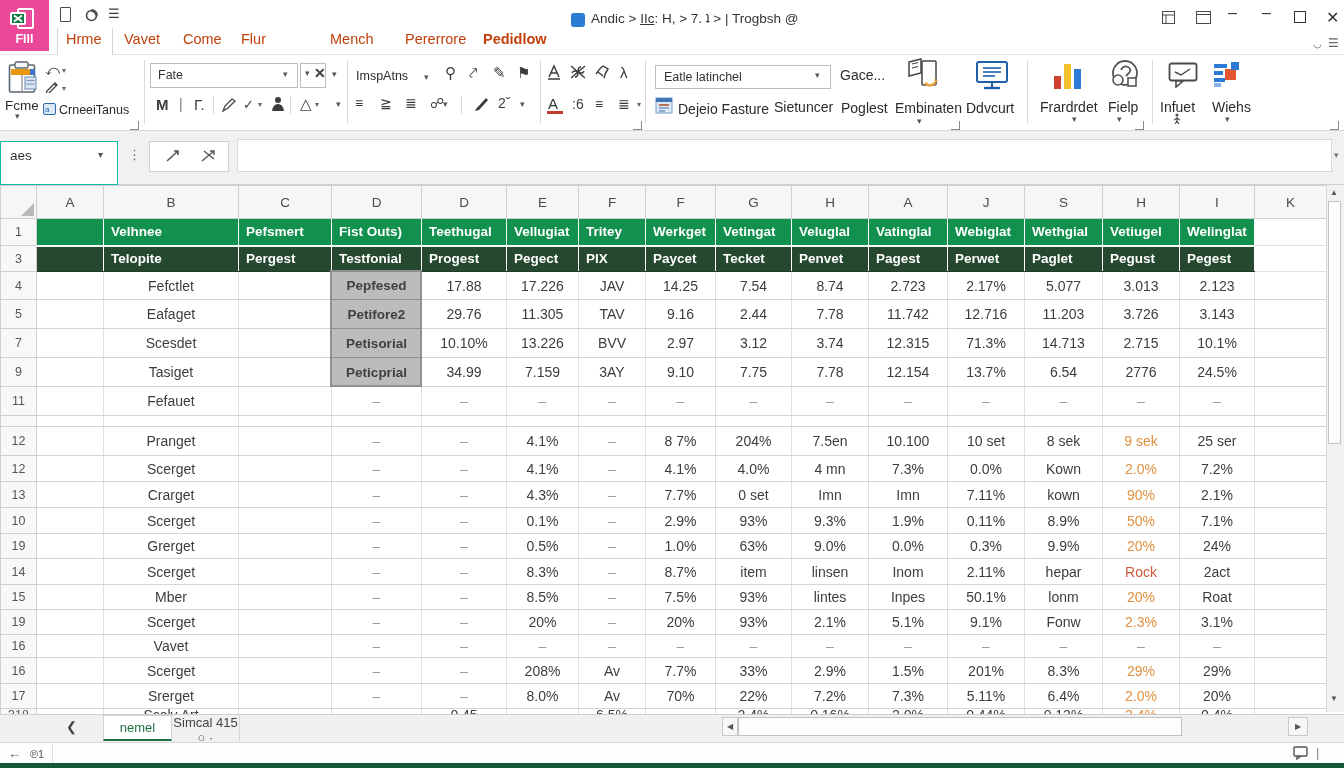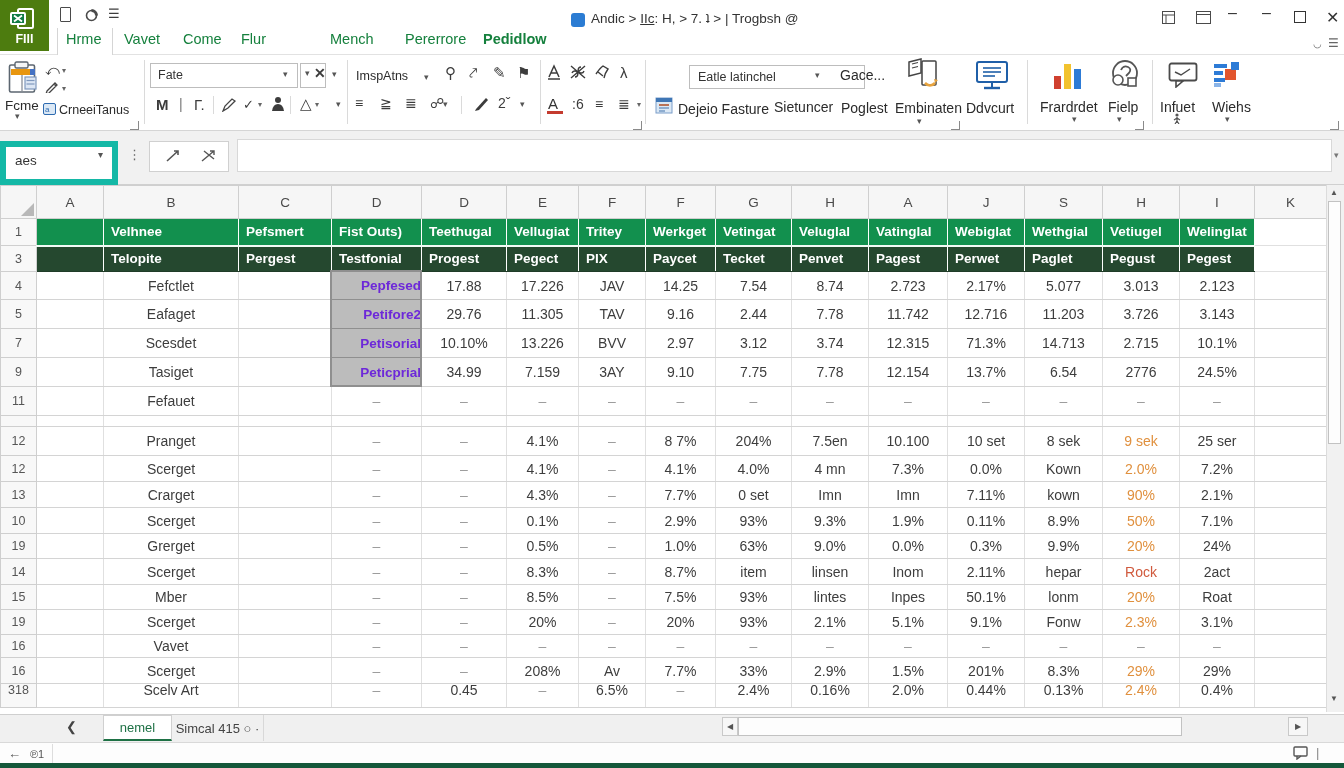--- a/index.html
+++ b/index.html
@@ -7,32 +7,32 @@
 .gridwrap{position:absolute;left:0;top:185px;width:1326px;height:531px;overflow:hidden;background:#fff;}
 table.grid{border-collapse:collapse;table-layout:fixed;width:1326px;}
 table.grid td{border:1px solid #e0e0e0;border-bottom:1px solid #d4d4d4;font-size:14px;color:#3d3d3d;text-align:center;vertical-align:middle;overflow:hidden;white-space:nowrap;padding:0;}
 table.grid td.corner{background:#f6f6f6;border:1px solid #cfcfcf;position:relative;}
 .tri{position:absolute;right:2px;bottom:2px;width:0;height:0;border-left:13px solid transparent;border-bottom:13px solid #b8b8b8;}
 table.grid td.hc{background:#f6f6f6;border:1px solid #cfcfcf;color:#4a4a4a;font-size:13.5px;}
 table.grid td.rh{background:#f8f8f8;border:1px solid #cfcfcf;color:#565656;font-size:12.5px;}
 table.grid td.g1{background:#12904e;color:#fff;font-weight:bold;font-size:13.5px;text-align:left;padding-left:7px;border:1px solid #fdfefd;border-bottom:2px solid #f2faf5;}
 table.grid td.g3{background:#25482f;color:#fff;font-weight:bold;font-size:13.5px;text-align:left;padding-left:7px;border:1px solid #fdfefd;border-bottom:1px solid #203c28;}
 table.grid td.k{background:#fff;border:1px solid #e0e0e0;}
-table.grid td.gbox{background:#bcbcbc;color:#6d28d9;font-weight:bold;border:1px solid #8f8f8f;font-size:13.5px;text-align:right;}
+table.grid td.gbox{background:#bcbcbc;color:#404040;font-weight:bold;border:1px solid #8f8f8f;font-size:13.5px;}
 table.grid td.org{color:#e0903e;}
 table.grid td.rck{color:#d05a3e;}
 table.grid td.dash{color:#9d9d9d;}
 table.grid td.vtop{vertical-align:top;line-height:13px;}
 
 .titlebar{position:absolute;left:0;top:0;width:1344px;height:28px;background:#fff;}
 .tabsrow{position:absolute;left:0;top:28px;width:1344px;height:27px;background:#fff;border-bottom:1px solid #e2e2e2;}
-.fileblock{position:absolute;left:0;top:0;width:49px;height:51px;background:#4d7c0f;color:#fff;z-index:5;}
+.fileblock{position:absolute;left:0;top:0;width:49px;height:51px;background:#ec4899;color:#fff;z-index:5;}
 .ribbon{position:absolute;left:0;top:55px;width:1344px;height:76px;background:#fff;border-bottom:1px solid #d5d5d5;}
 .fband{position:absolute;left:0;top:131px;width:1344px;height:54px;background:#f1f1f1;border-bottom:1px solid #d0d0d0;}
-.mtab{position:absolute;top:31px;height:24px;font-size:14.5px;color:#15803d;}
+.mtab{position:absolute;top:31px;height:24px;font-size:14.5px;color:#c2410c;}
 .rdiv{position:absolute;top:60px;height:64px;width:1px;background:#dadada;}
 .glabel{position:absolute;top:104px;font-size:11px;color:#7a7a7a;margin-top:44px;}
 .launch{position:absolute;top:121px;width:9px;height:9px;border-right:1.5px solid #8a8a8a;border-bottom:1.5px solid #8a8a8a;}
 .rbtxt{position:absolute;font-size:12.5px;color:#2b2b2b;}
 .combo{position:absolute;background:#fff;border:1px solid #bdbdbd;font-size:12.5px;color:#333;}
 .icn{position:absolute;color:#3c3c3c;}
 
 .vscroll{position:absolute;left:1326px;top:185px;width:18px;height:527px;background:#f1f1f1;border-left:1px solid #dcdcdc;}
 .vthumb{position:absolute;left:1328px;top:201px;width:13px;height:243px;background:#fdfdfd;border:1px solid #c2c2c2;}
 .sheetbar{position:absolute;left:0;top:714px;width:1344px;height:28px;background:#f0f0f0;border-top:1px solid #cfcfcf;}
@@ -173,21 +173,21 @@
 <svg class="abs" style="left:594px;top:64px;" width="16" height="15" viewBox="0 0 16 15">
     <path d="M2 10 q4 -6 7 -8 l5 3 q-3 4 -4 9 M4 8 l5 4" fill="none" stroke="#3c3c3c" stroke-width="1.4"></path>
   </svg>
 <div class="abs icn" style="left:620px;top:64px;font-size:15px;">λ</div>
 <div class="abs" style="left:548px;top:95px;font-size:15px;color:#333;">A</div>
 <div class="abs" style="left:547px;top:111px;width:16px;height:3px;background:#c43b2f;"></div>
 <div class="abs icn" style="left:572px;top:96px;font-size:14px;">:6</div>
 <div class="abs icn" style="left:595px;top:96px;font-size:14px;">≡</div>
 <div class="abs icn" style="left:618px;top:96px;font-size:14px;">≣</div>
 <div class="abs icn" style="left:637px;top:100px;font-size:8px;color:#666;">▾</div>
-<div class="combo" style="left:655px;top:65px;width:176px;height:24px;padding:4px 0 0 8px;margin-left:34px;">Eatle latinchel</div>
+<div class="combo" style="left:655px;top:65px;width:176px;height:24px;padding:4px 0 0 8px;">Eatle latinchel</div>
 <div class="abs icn" style="left:815px;top:70px;font-size:9px;color:#555;">▾</div>
 <div class="rbtxt" style="left:840px;top:67px;font-size:14px;">Gace...</div>
 <svg class="abs" style="left:905px;top:58px;" width="36" height="34" viewBox="0 0 36 34">
 <path d="M4 4 L16 1 L16 15 L4 18 Z" fill="#fff" stroke="#444" stroke-width="1.5"></path>
 <line x1="7" y1="6" x2="13" y2="4.5" stroke="#444" stroke-width="1.2"></line>
 <line x1="7" y1="10" x2="13" y2="8.5" stroke="#444" stroke-width="1.2"></line>
 <rect x="17" y="3" width="14" height="24" rx="1" fill="#fff" stroke="#444" stroke-width="1.5"></rect>
 <path d="M20 25 Q25 30 30 25" fill="none" stroke="#e8a33d" stroke-width="2.5"></path>
 <path d="M30 25 l-1 -4 l4 1 z" fill="#e8a33d"></path>
 </svg>
@@ -241,21 +241,21 @@
 <rect x="2" y="4" width="13" height="4" fill="#2d7bd6"></rect>
 <rect x="2" y="11" width="9" height="4" fill="#2d7bd6"></rect>
 <rect x="2" y="18" width="11" height="4" fill="#2d7bd6"></rect>
 <rect x="13" y="9" width="11" height="11" fill="#e2552e"></rect>
 <rect x="19" y="2" width="8" height="8" fill="#2d7bd6"></rect>
 <rect x="2" y="23" width="7" height="4" fill="#8ab4e8"></rect>
 </svg>
 <div class="rbtxt" style="left:1212px;top:99px;font-size:14px;">Wiehs</div>
 <div class="abs icn" style="left:1225px;top:114px;font-size:9px;color:#555;">▾</div>
 <div class="fband"></div>
-<div class="abs" style="left:0;top:141px;width:118px;height:44px;background:#fff;border:6px solid #14b8a6;font-size:13.5px;color:#333;padding:6px 0 16px 9px;">aes</div>
+<div class="abs" style="left:0;top:141px;width:118px;height:44px;background:#fff;border:1px solid #14b8a6;font-size:13.5px;color:#333;padding:6px 0 16px 9px;">aes</div>
 <div class="abs icn" style="left:98px;top:149px;font-size:10px;color:#555;">▾</div>
 <div class="abs icn" style="left:128px;top:147px;font-size:13px;color:#666;">⋮</div>
 <div class="abs" style="left:149px;top:141px;width:80px;height:31px;background:#fff;border:1px solid #d0d0d0;"></div>
 <svg class="abs" style="left:165px;top:149px;" width="16" height="14" viewBox="0 0 16 14">
     <path d="M2 12 L13 2 M9 2 l4 0 l0 4" stroke="#555" stroke-width="1.6" fill="none"></path>
   </svg>
 <svg class="abs" style="left:200px;top:148px;" width="18" height="15" viewBox="0 0 18 15">
     <path d="M2 13 L14 3 M10 3 l4 0 l0 4 M4 3 l10 8" stroke="#555" stroke-width="1.4" fill="none"></path>
   </svg>
 <div class="abs" style="left:237px;top:139px;width:1095px;height:33px;background:#fff;border:1px solid #d8d8d8;"></div>
@@ -638,20 +638,39 @@
           <td class="dc">7.7%</td>
           <td class="dc">33%</td>
           <td class="dc">2.9%</td>
           <td class="dc">1.5%</td>
           <td class="dc">201%</td>
           <td class="dc">8.3%</td>
           <td class="dc org">29%</td>
           <td class="dc">29%</td>
           <td class="dc"></td>
         </tr>
+        <tr style="height:25px">
+          <td class="rh">17</td>
+          <td class="dc"></td>
+          <td class="dc">Srerget</td>
+          <td class="dc"></td>
+          <td class="dc dash">–</td>
+          <td class="dc dash">–</td>
+          <td class="dc">8.0%</td>
+          <td class="dc">Av</td>
+          <td class="dc">70%</td>
+          <td class="dc">22%</td>
+          <td class="dc">7.2%</td>
+          <td class="dc">7.3%</td>
+          <td class="dc">5.11%</td>
+          <td class="dc">6.4%</td>
+          <td class="dc org">2.0%</td>
+          <td class="dc">20%</td>
+          <td class="dc"></td>
+        </tr>
         <tr style="height:24px">
           <td class="rh vtop">318</td>
           <td class="dc vtop"></td>
           <td class="dc vtop">Scelv Art</td>
           <td class="dc vtop"></td>
           <td class="dc vtop dash">–</td>
           <td class="dc vtop">0.45</td>
           <td class="dc vtop dash">–</td>
           <td class="dc vtop">6.5%</td>
           <td class="dc vtop dash">–</td>
@@ -668,21 +687,21 @@
     </table>
 </div>
 <div class="abs" style="left:330px;top:270px;width:92px;height:117px;border:2px solid #8f8f8f;pointer-events:none;"></div>
 <div class="vscroll"></div>
 <div class="abs" style="left:1330px;top:188px;font-size:8px;color:#555;">▲</div>
 <div class="vthumb"></div>
 <div class="abs" style="left:1330px;top:694px;font-size:8px;color:#555;">▼</div>
 <div class="sheetbar"></div>
 <div class="abs" style="left:66px;top:719px;font-size:13px;color:#444;">❮</div>
 <div class="abs" style="left:103px;top:715px;width:69px;height:26px;background:#fff;border:1px solid #d0d0d0;border-bottom:2px solid #1e7145;color:#1e7145;font-size:13px;text-align:center;padding-top:4px;">nemel</div>
-<div class="abs" style="left:172px;top:715px;width:92px;height:26px;color:#444;font-size:13px;text-align:center;padding-top:6px;border-right:1px solid #d8d8d8;">Simcal 415 ○ ·</div>
+<div class="abs" style="left:172px;top:715px;width:68px;height:26px;color:#444;font-size:13px;text-align:center;padding-top:0;border-right:1px solid #d8d8d8;">Simcal 415 ○ ·</div>
 <div class="abs" style="left:722px;top:717px;width:16px;height:19px;background:#f7f7f7;border:1px solid #c9c9c9;font-size:8px;color:#555;text-align:center;padding-top:4px;">◀</div>
 <div class="abs" style="left:738px;top:717px;width:444px;height:19px;background:#fdfdfd;border:1px solid #c2c2c2;"></div>
 <div class="abs" style="left:1288px;top:717px;width:20px;height:19px;background:#f7f7f7;border:1px solid #c9c9c9;font-size:8px;color:#555;text-align:center;padding-top:4px;">▶</div>
 <div class="statusbar"></div>
 <div class="abs" style="left:8px;top:746px;font-size:13px;color:#555;">←</div>
 <div class="abs" style="left:30px;top:748px;font-size:11px;color:#555;">℗1</div>
 <div class="abs" style="left:52px;top:744px;width:1px;height:20px;background:#ddd;"></div>
 <div class="abs" style="left:65px;top:746px;font-size:13.5px;color:#222;margin-top:48px;">have</div>
 <svg class="abs" style="left:1293px;top:746px;" width="15" height="14" viewBox="0 0 15 14">
     <rect x="1" y="1" width="13" height="9" rx="1" fill="none" stroke="#555" stroke-width="1.4"></rect>

